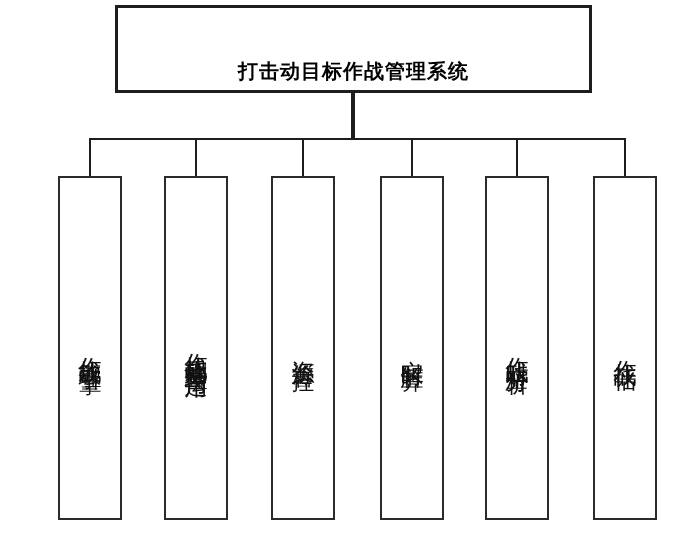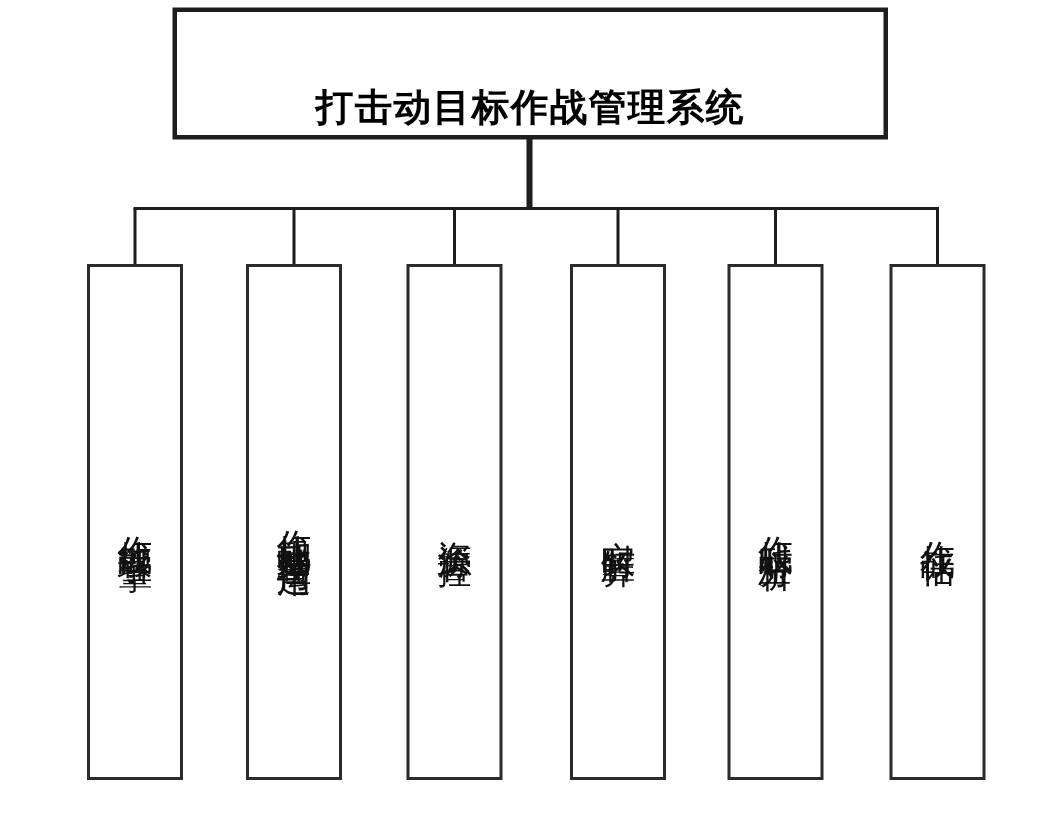--- a/index.html
+++ b/index.html
@@ -22,21 +22,21 @@
     width: 477px;
     height: 88px;
     box-sizing: border-box;
     border: 3px solid #1d1d1d;
     background: #ffffff;
     display: flex;
     align-items: center;
     justify-content: center;
   }
   .root-label {
-    font-size: 25px;
+    font-size: 20px;
     font-weight: bold;
     color: #000000;
     letter-spacing: 1px;
     white-space: nowrap;
     margin-top: 45px;
   }
   .connector {
     position: absolute;
     background: #1d1d1d;
   }

